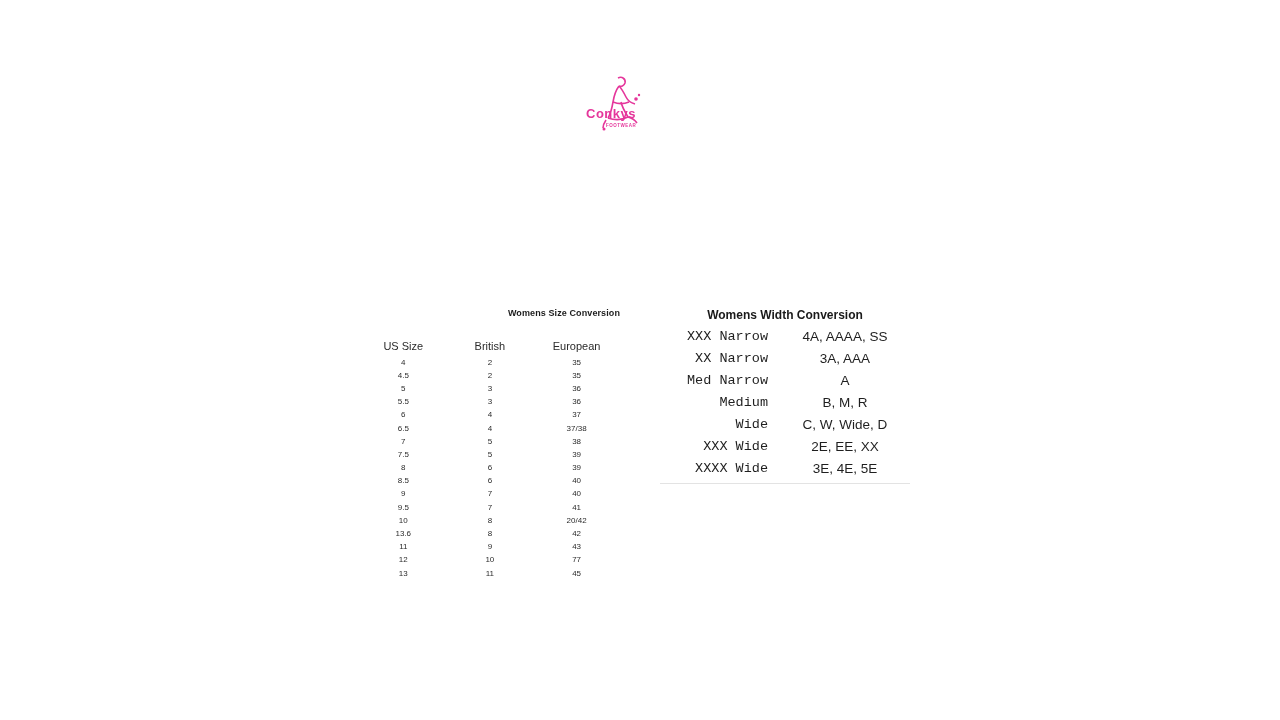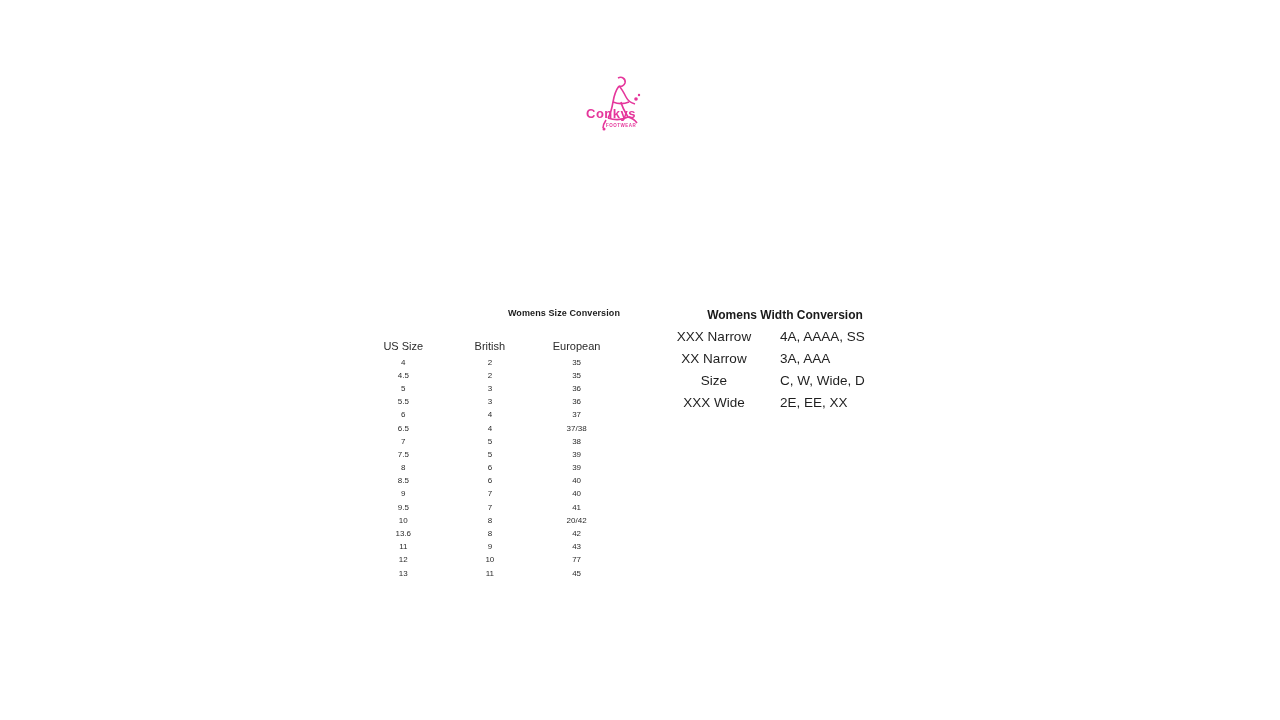--- a/index.html
+++ b/index.html
@@ -86,27 +86,28 @@
     width: 100%;
     border-collapse: collapse;
   }
   table.width td {
     font-size: 13.5px;
     color: #1f1f1f;
     padding: 2.2px 0;
     line-height: 1.3;
   }
   table.width td.lbl {
-    text-align: center;
+    text-align: right;
     width: 48%;
     padding-right: 12px;
     white-space: nowrap;
+    font-family: Liberation Mono, monospace;
   }
   table.width td.val {
-    text-align: left;
+    text-align: center;
     width: 52%;
     white-space: nowrap;
   }
   table.width tr.last td {
     border-bottom: 1px solid #e3e3e3;
     padding-bottom: 6px;
   }
 </style>
 </head>
 <body>
@@ -242,22 +243,34 @@
     <tbody id="width-body">
         <tr>
           <td class="lbl">XXX Narrow</td>
           <td class="val">4A, AAAA, SS</td>
         </tr>
         <tr>
           <td class="lbl">XX Narrow</td>
           <td class="val">3A, AAA</td>
         </tr>
         <tr>
-          <td class="lbl">Size</td>
+          <td class="lbl">Med Narrow</td>
+          <td class="val">A</td>
+        </tr>
+        <tr>
+          <td class="lbl">Medium</td>
+          <td class="val">B, M, R</td>
+        </tr>
+        <tr>
+          <td class="lbl">Wide</td>
           <td class="val">C, W, Wide, D</td>
         </tr>
         <tr>
           <td class="lbl">XXX Wide</td>
           <td class="val">2E, EE, XX</td>
+        </tr>
+        <tr class="last">
+          <td class="lbl">XXXX Wide</td>
+          <td class="val">3E, 4E, 5E</td>
         </tr>
       </tbody>
   </table>
 </div>
 
 </body></html>

